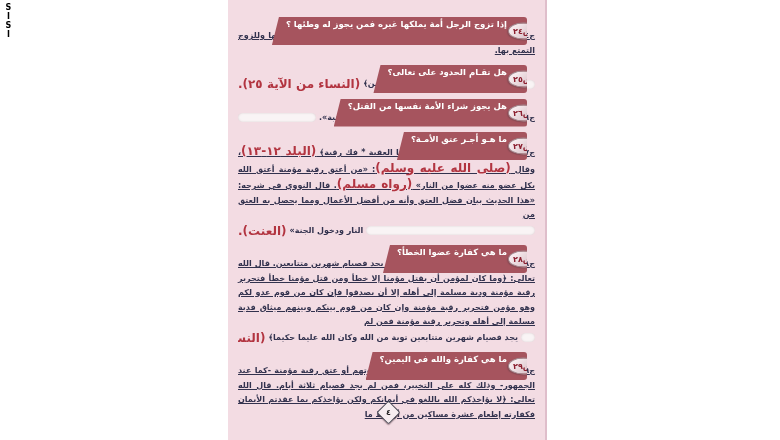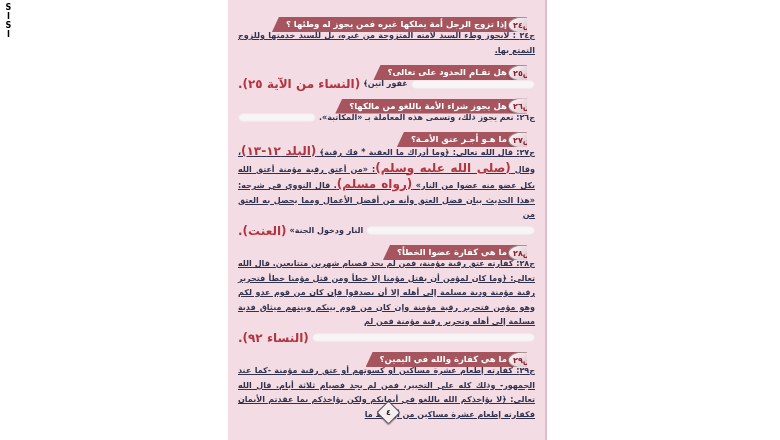--- a/index.html
+++ b/index.html
@@ -24,21 +24,21 @@
     position:absolute;inset:0;
     padding:12px 8px 0 8px;
     direction:rtl;
   }
   .qa{margin-bottom:2px;}
   .banner-row{position:relative;height:15px;margin:0 10px 2px 0;text-align:right;}
   .banner{
     position:relative;display:inline-block;max-width:272px;
     background:var(--banner,#a6545e);
     color:var(--banner_text,#fff);
-    font-size:8.5px;font-weight:bold;line-height:15px;height:15px;
+    font-size:8.5px;font-weight:bold;line-height:15px;height:28px;
     padding:0 20px 0 14px;
     clip-path:polygon(7px 0,100% 0,100% 100%,0 100%);
     border-radius:0 3px 3px 0;
     white-space:nowrap;
   }
   .badge{
     position:absolute;top:50%;right:-12px;transform:translateY(-50%);
     width:29px;height:15px;border-radius:50%;
     background:linear-gradient(135deg,#f6ebee 20%,var(--badge_bg,#d8bfc6) 80%);
     border:1px solid #a2898f;
@@ -110,21 +110,21 @@
     <div class="tail">
           <span class="bar"></span>
           <span class="b">غفور أتين﴾</span>
           <span class="c">(النساء من الآية ٢٥).</span>
         </div>
   </section>
 
   <section class="qa">
     <div class="banner-row">
       <div class="banner">
-        <span class="q-text">هل يجوز شراء الأمة باللغو من مالكها؟</span>
+        <span class="q-text">هل يجوز شراء الأمة نفسها من القتل؟</span>
         <span class="badge">س٢٦</span>
       </div>
     </div>
 
     <div class="tail">
           <span class="b">ج٢٦: نعم يجوز ذلك، وتسمى هذه المعاملة بـ «المكاتبة».</span>
           <span class="bar"></span>
         </div>
   </section>
 
@@ -146,20 +146,21 @@
   <section class="qa">
     <div class="banner-row">
       <div class="banner">
         <span class="q-text">ما هي كفارة عضوا الخطأ؟</span>
         <span class="badge">س٢٨</span>
       </div>
     </div>
     <p class="answer"><span class="b">ج٢٨: كفارته عتق رقبة مؤمنة، فمن لم يجد فصيام شهرين متتابعين. قال الله تعالى: ﴿وما كان لمؤمن أن يقتل مؤمنا إلا خطأ ومن قتل مؤمنا خطأ فتحرير رقبة مؤمنة ودية مسلمة إلى أهله إلا أن يصدقوا فإن كان من قوم عدو لكم وهو مؤمن فتحرير رقبة مؤمنة وإن كان من قوم بينكم وبينهم ميثاق فدية مسلمة إلى أهله وتحرير رقبة مؤمنة فمن لم</span></p>
     <div class="tail">
           <span class="bar"></span>
+          <span class="b">يجد فصيام شهرين متتابعين توبة من الله وكان الله عليما حكيما﴾</span>
           <span class="c">(النساء ٩٢).</span>
         </div>
   </section>
 
   <section class="qa">
     <div class="banner-row">
       <div class="banner">
         <span class="q-text">ما هي كفارة والله في اليمين؟</span>
         <span class="badge">س٢٩</span>
       </div>

